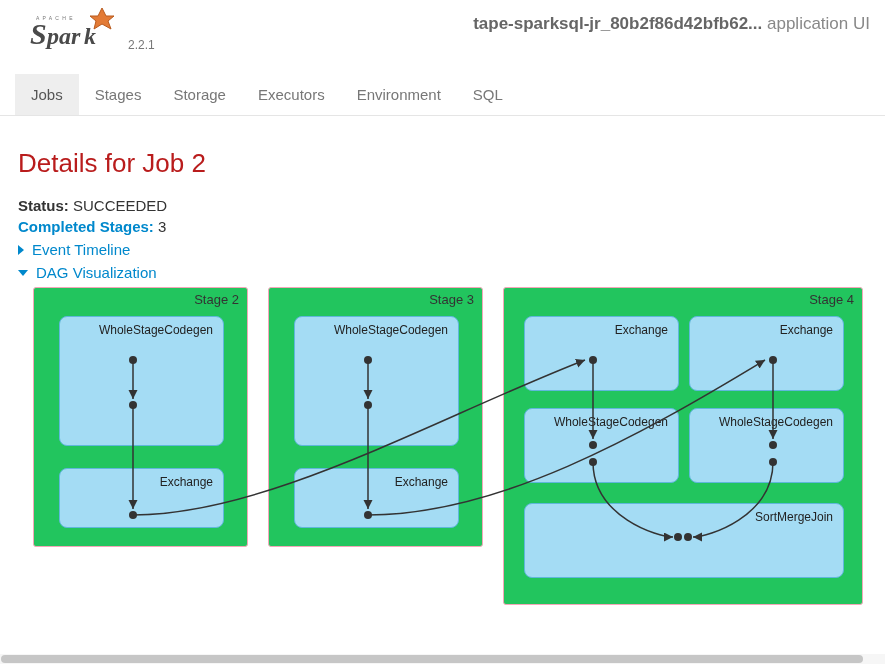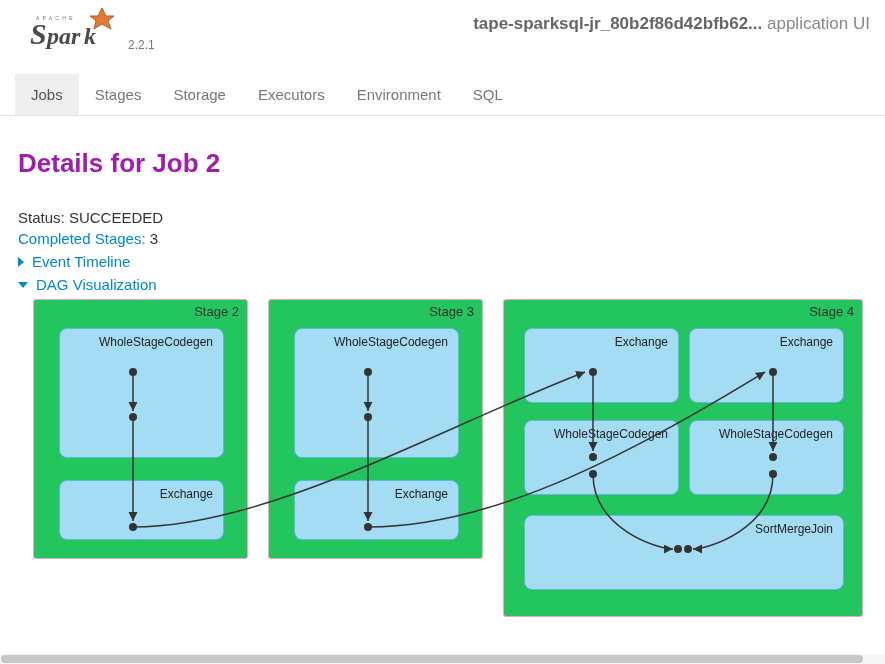--- a/index.html
+++ b/index.html
@@ -67,26 +67,26 @@
     font-size: 15px;
     cursor: pointer;
   }
   .tab.active {
     background: #eee;
     color: #555;
   }
   .content { padding: 18px 0 0 18px; }
   h3.title {
     font-size: 26px;
-    font-weight: 700;
-    margin: 14px 0 30px 0;
-    color: #a21caf;
+    font-weight: 400;
+    margin: 14px 0 18px 0;
+    color: #b91c1c;
   }
   .statusline { font-size: 15px; margin-bottom: 4px; }
-  .statusline b { font-weight: 400; }
+  .statusline b { font-weight: 700; }
   .linkish { color:#0088cc; }
   .toggle-row { font-size: 15px; margin: 6px 0 2px 0; display:flex; align-items:center; gap:8px; }
   .caret { display:inline-block; width:0;height:0; }
   .caret.right { border-top:5px solid transparent; border-bottom:5px solid transparent; border-left:6px solid #0088cc; }
   .caret.down { border-left:5px solid transparent; border-right:5px solid transparent; border-top:6px solid #0088cc; }
   .dag-area {
     position: relative;
     width: 850px;
     height: 330px;
     margin-top: 6px;

